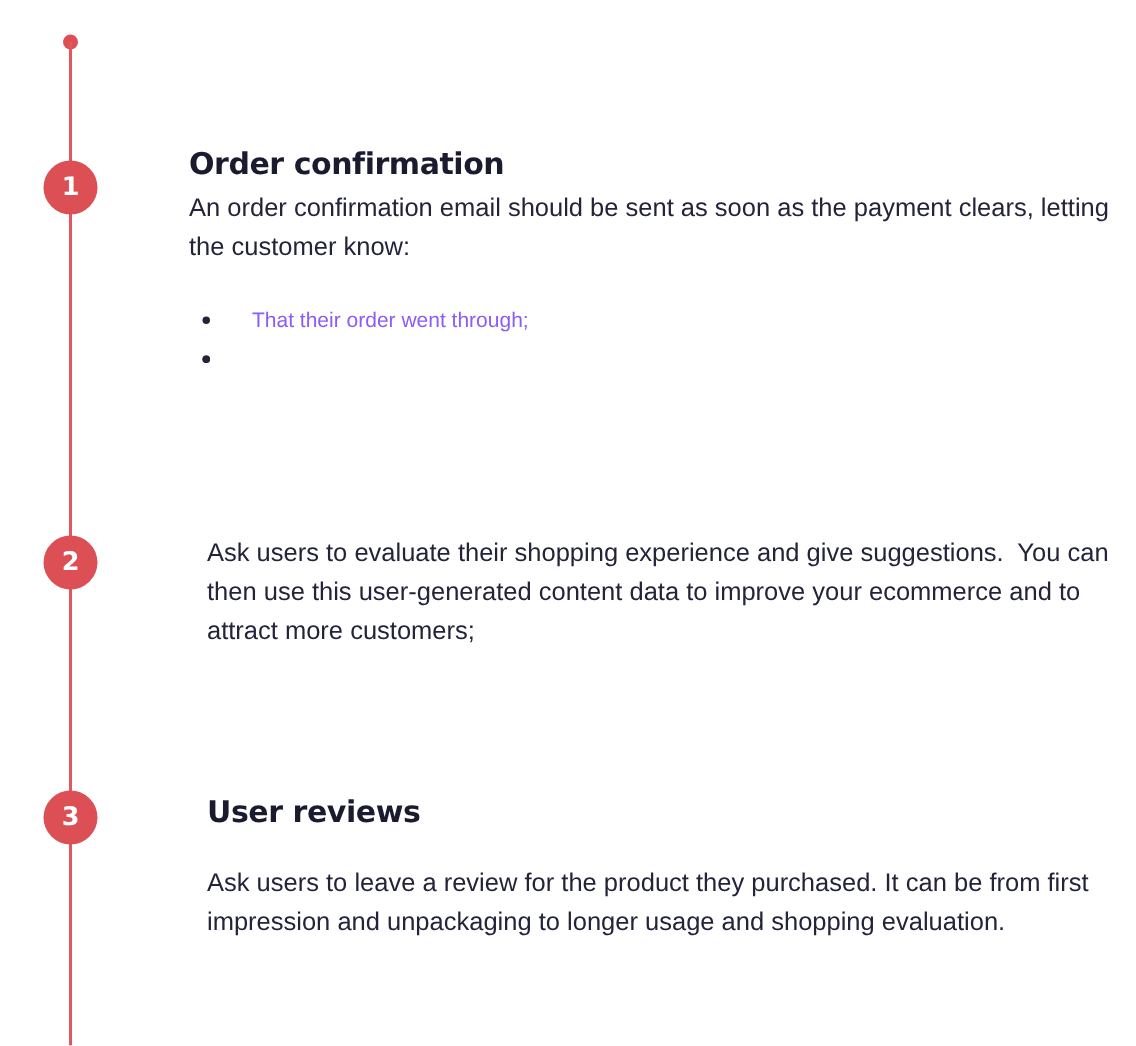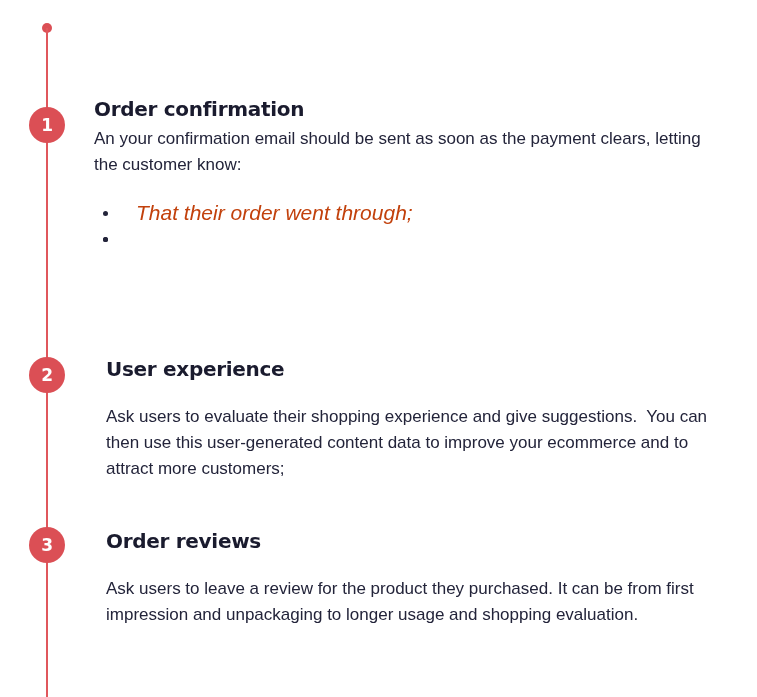--- a/index.html
+++ b/index.html
@@ -56,20 +56,21 @@
     text-align: center;
     letter-spacing: -0.2px;
   }
   .marker-1 { top: 107px; }
   .marker-2 { top: 357px; }
   .marker-3 { top: 527px; }
 
   
   .section {
     position: absolute;
+    margin-left: 32px;
   }
   .sec-1 { left: 94px; top: 96px;  width: 630px; }
   .sec-2 { left: 106px; top: 356px; width: 620px; }
   .sec-3 { left: 106px; top: 528px; width: 620px; }
 
   .sec-heading {
     font-family: "DejaVu Sans", sans-serif;
     font-weight: bold;
     font-size: 20px;
     line-height: 26px;
@@ -93,24 +94,23 @@
 
   
   .bullet-list {
     list-style: none;
     margin: 22px 0 0 0;
     padding: 0;
   }
   .bullet-list li {
     position: relative;
     padding-left: 42px;
-    font-size: 21px;
+    font-size: 14px;
     line-height: 26px;
-    color: #c2410c;
-    font-style: italic;
+    color: #8b5cf6;
   }
   .bullet-list li .bullet-dot {
     position: absolute;
     left: 9px;
     top: 11px;
     width: 5px;
     height: 5px;
     border-radius: 50%;
     background: #23243a;
   }
@@ -120,42 +120,41 @@
 
 <div id="timeline">
 
   <div class="rail-dot"></div>
   <div class="rail-line"></div>
 
   <div class="marker marker-1">1</div>
 
   <div class="section sec-1">
     <h2 class="sec-heading">Order confirmation</h2>
-    <p class="sec-body">An your confirmation email should be sent as soon as the payment clears, letting the customer know:</p>
+    <p class="sec-body">An order confirmation email should be sent as soon as the payment clears, letting the customer know:</p>
     <ul class="bullet-list">
       <li>
         <span class="bullet-dot"></span>
         <span>That their order went through;</span>
       </li>
       <li>
         <span class="bullet-dot"></span>
       </li>
       <li>
         <span class="bullet-dot"></span>
       </li>
     </ul>
   </div>
 
   <div class="marker marker-2">2</div>
 
   <div class="section sec-2">
-    <h2 class="sec-heading">User experience</h2>
     <p class="sec-body">Ask users to evaluate their shopping experience and give suggestions.  You can then use this user-generated content data to improve your ecommerce and to attract more customers;</p>
   </div>
 
   <div class="marker marker-3">3</div>
 
   <div class="section sec-3">
-    <h2 class="sec-heading">Order reviews</h2>
+    <h2 class="sec-heading">User reviews</h2>
     <p class="sec-body">Ask users to leave a review for the product they purchased. It can be from first impression and unpackaging to longer usage and shopping evaluation.</p>
   </div>
 
 </div>
 
 </body></html>

